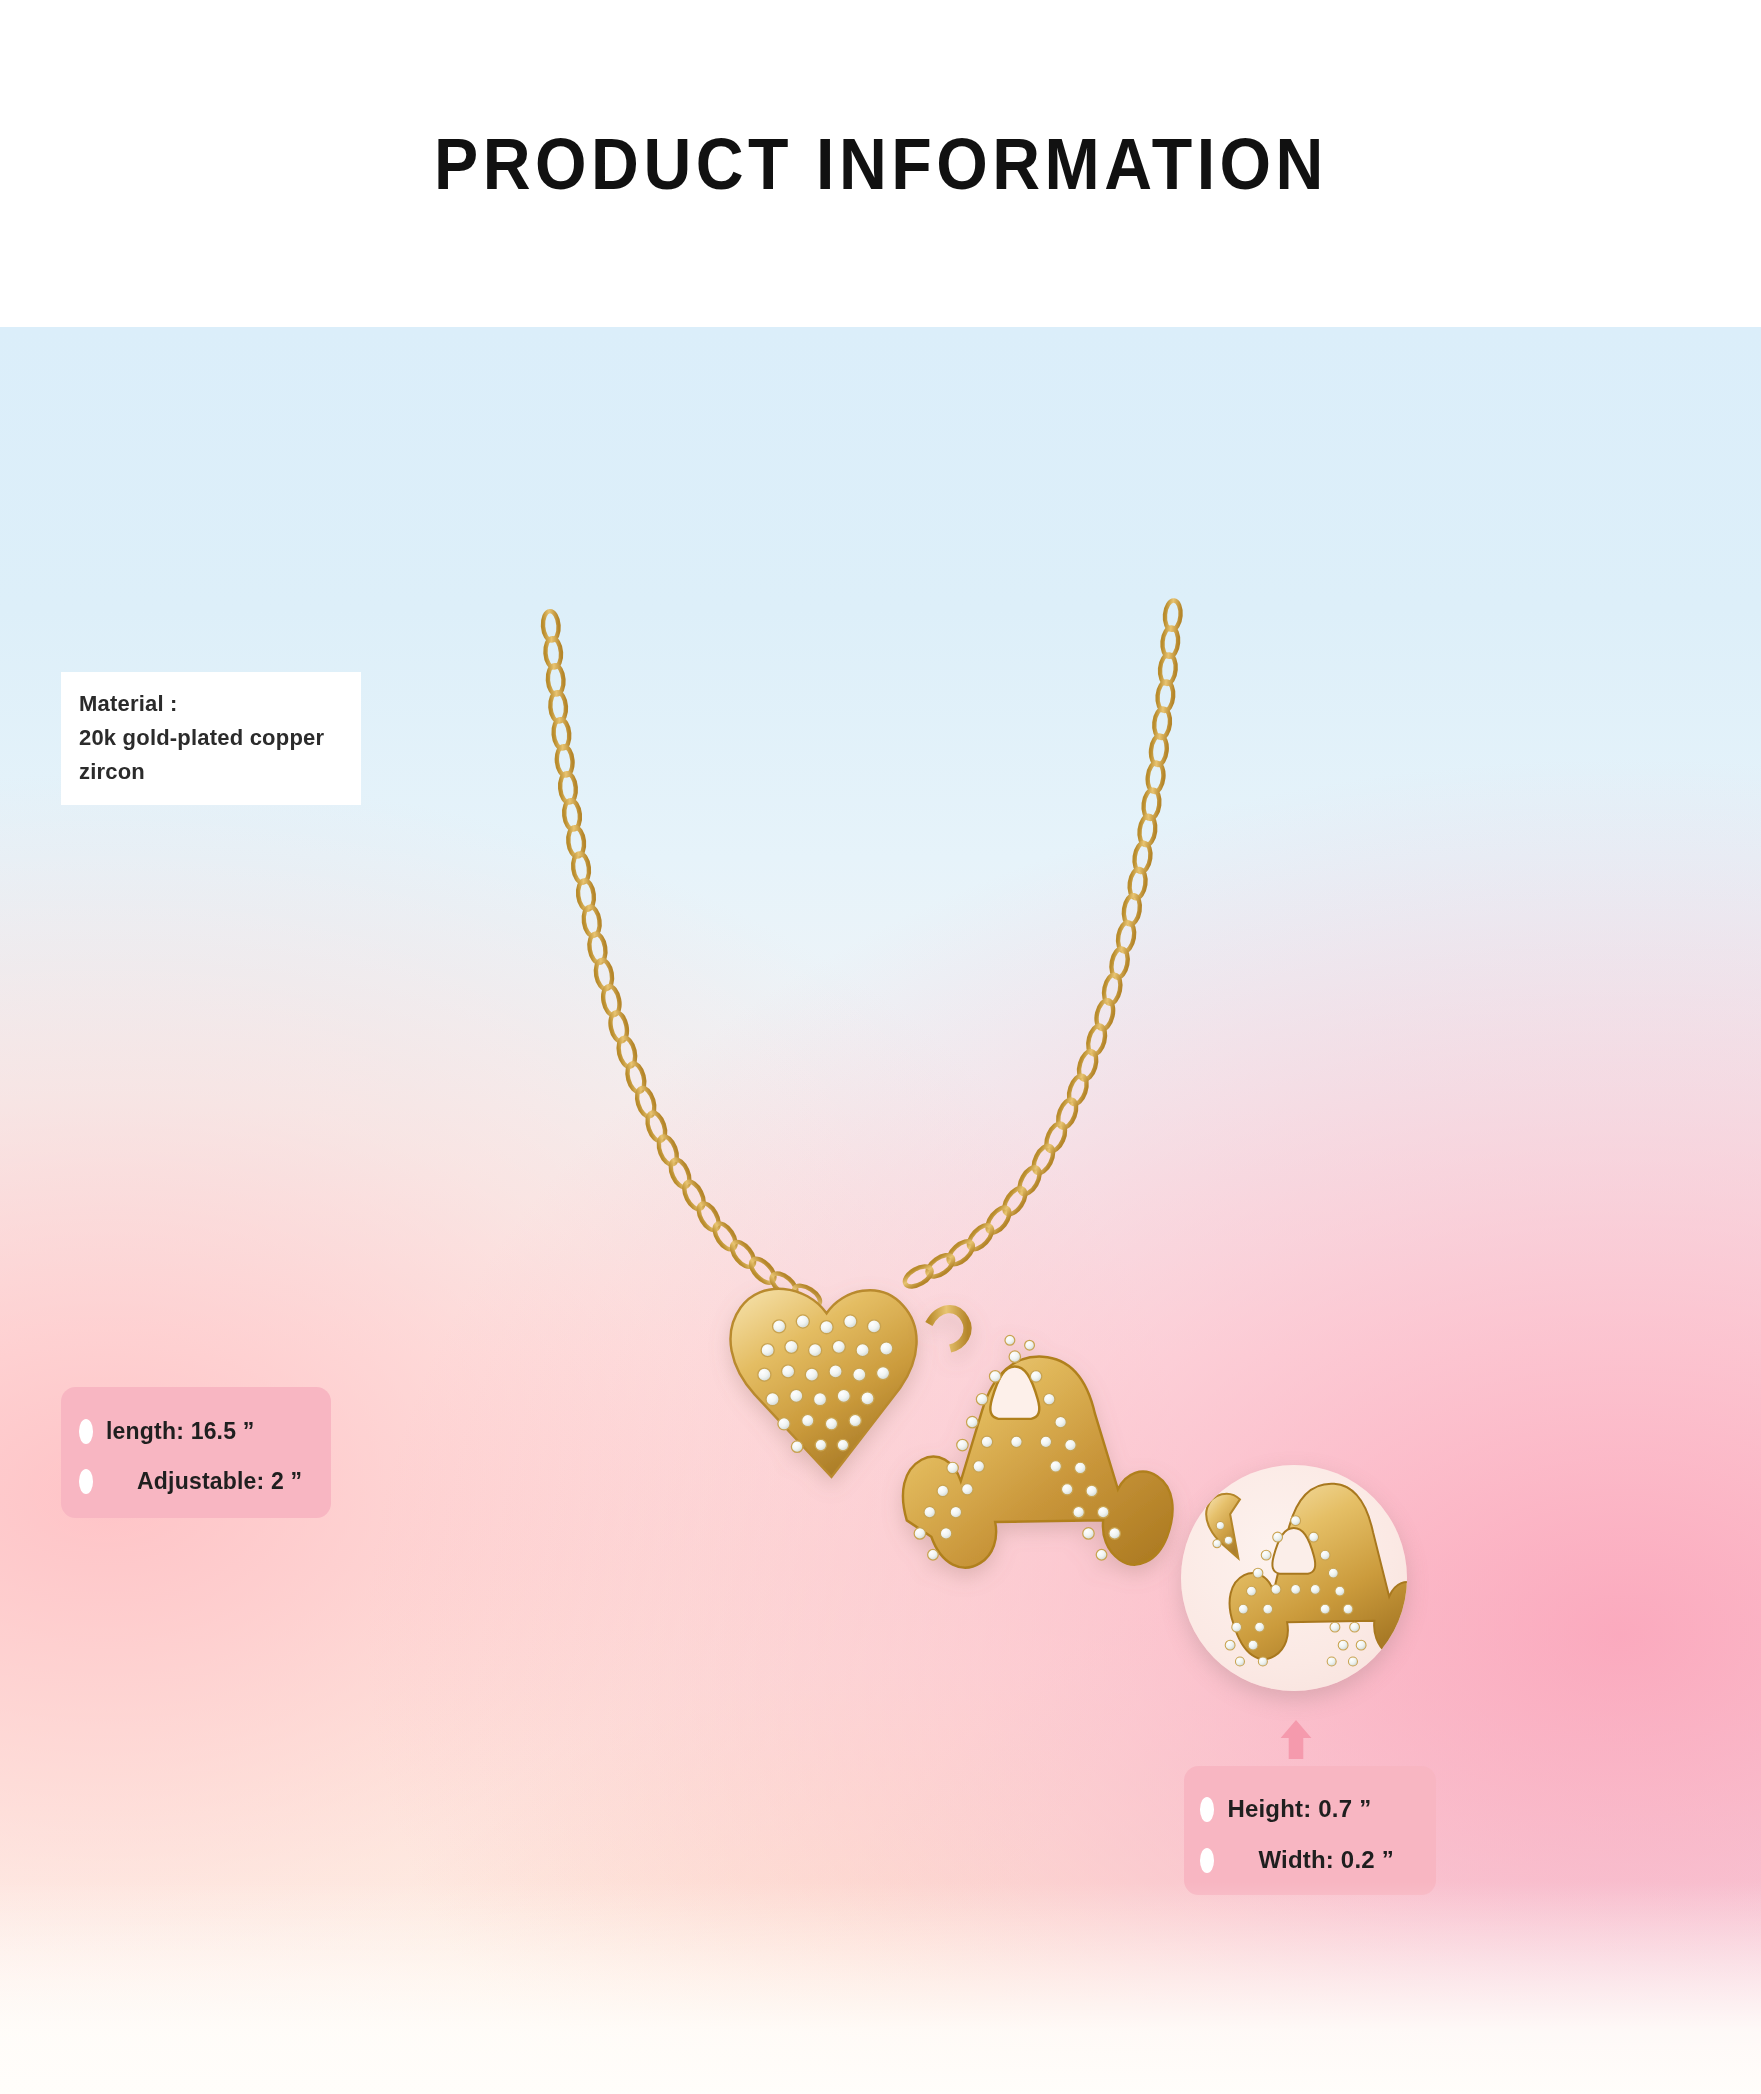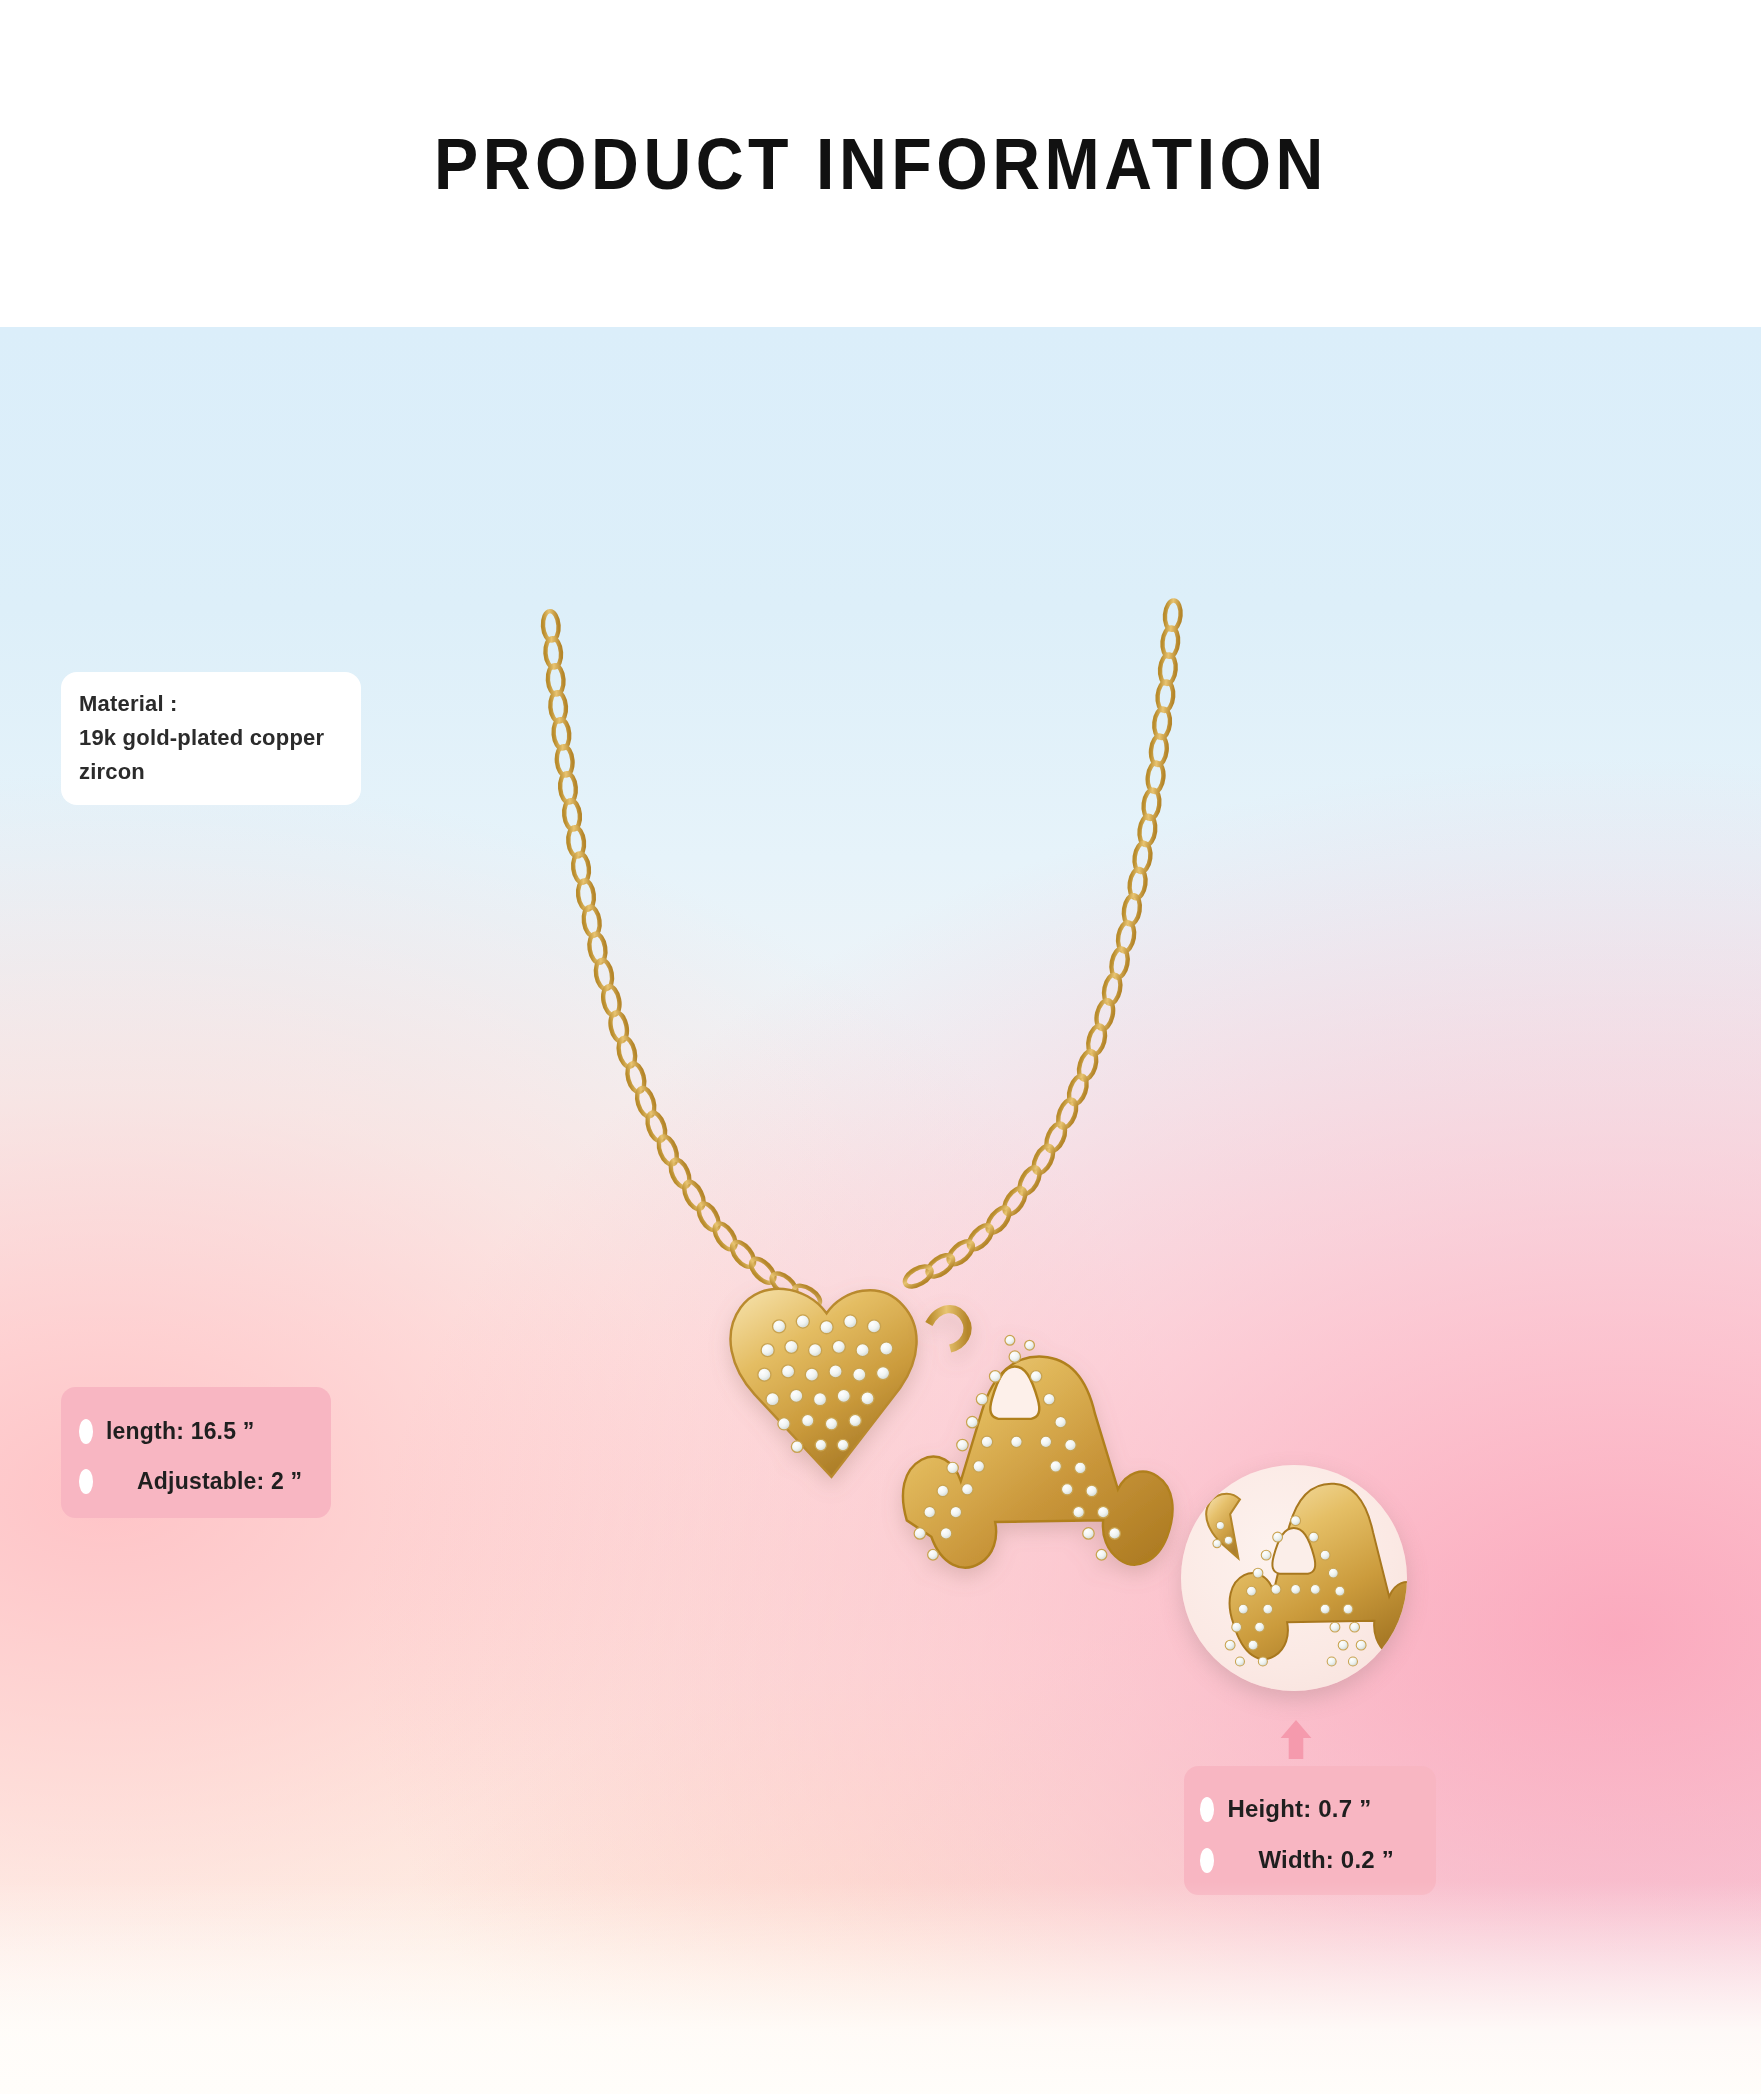--- a/index.html
+++ b/index.html
@@ -63,21 +63,20 @@
 
   
   .card-material{
     position:absolute;
     left:61px; top:345px;
     width:300px;
     background:#ffffff;
     padding:14.7px 16.4px 16.4px 18px;
     box-sizing:border-box;
     color:#2b2b2b;
-    border-radius:16px;
   }
   .card-material .line{
     font-size:22px;
     font-weight:700;
     line-height:34px;
     letter-spacing:0.2px;
     white-space:nowrap;
   }
 
   .card-pink{
@@ -351,21 +350,21 @@
               <circle cx="1346" cy="1500" r="6.5"></circle>
             <circle cx="1234" cy="1238" r="6"></circle>
               <circle cx="1258" cy="1244" r="6"></circle>
           </g>
         </g>
       </svg>
     </div>
 
     <div class="card-material">
       <div class="line">Material :</div>
-      <div class="line">19k gold-plated copper</div>
+      <div class="line">20k gold-plated copper</div>
       <div class="line">zircon</div>
     </div>
 
     <div class="card-pink card-length">
       <div class="pink-row">
         <span class="bullet-oval"></span>
         <span class="txt">length: 16.5 ”</span>
       </div>
       <div class="pink-row">
         <span class="bullet-oval"></span>

